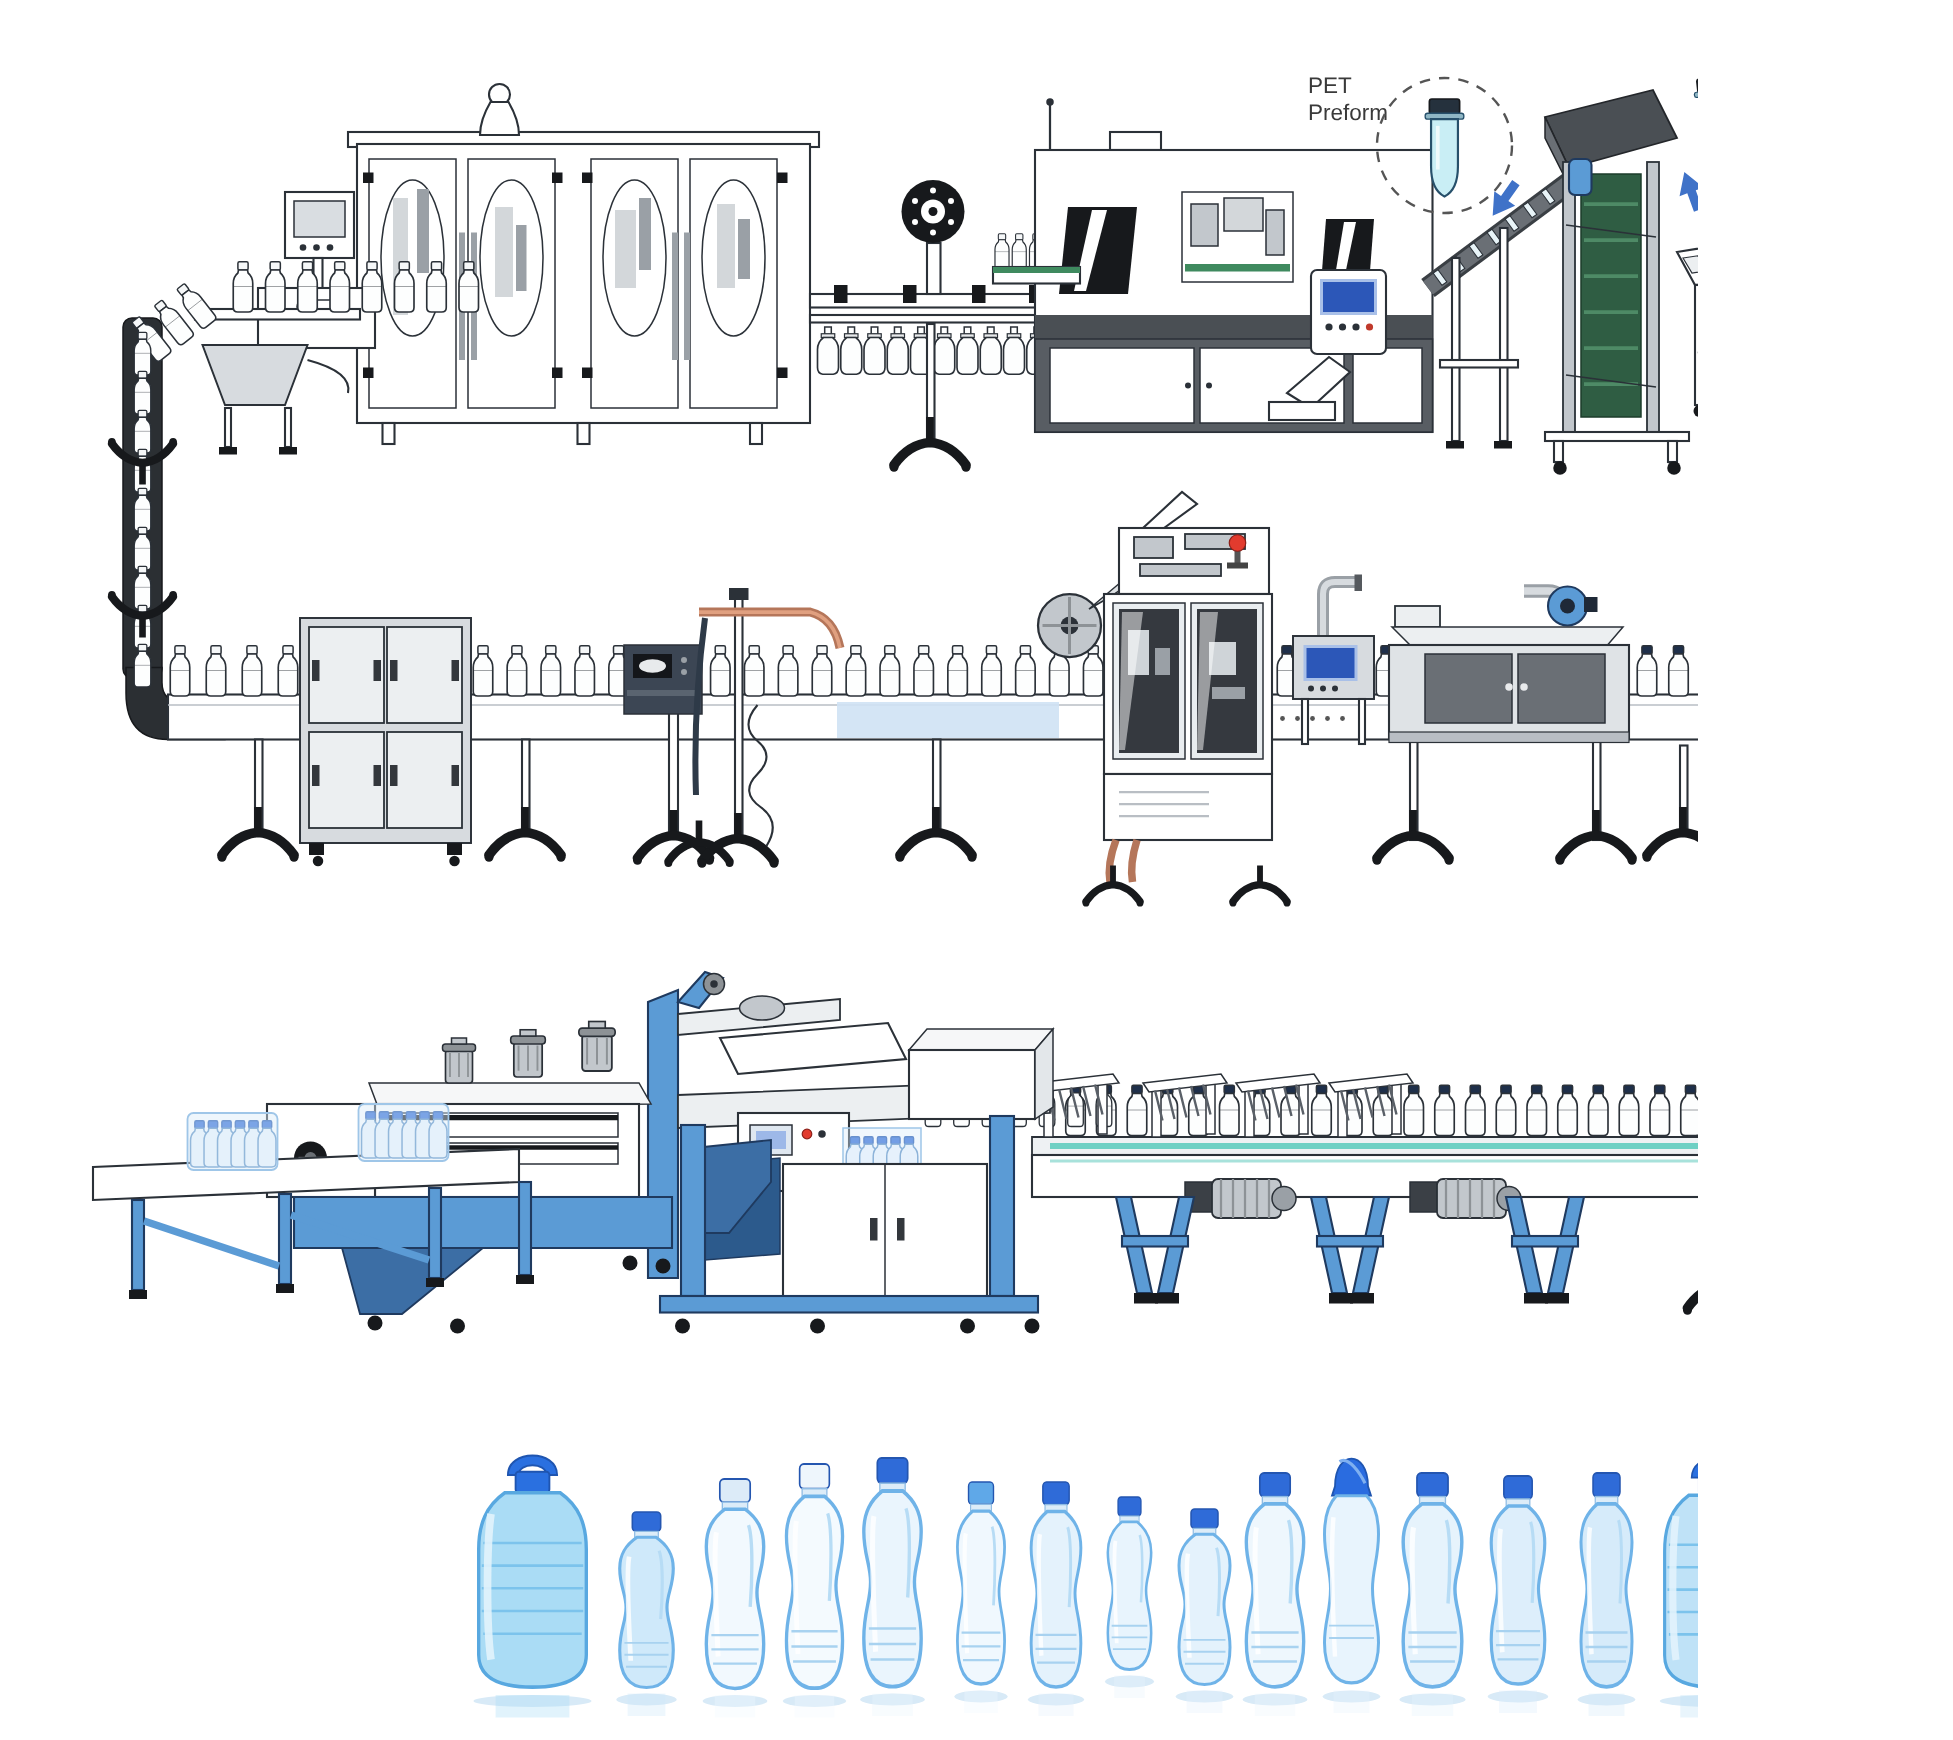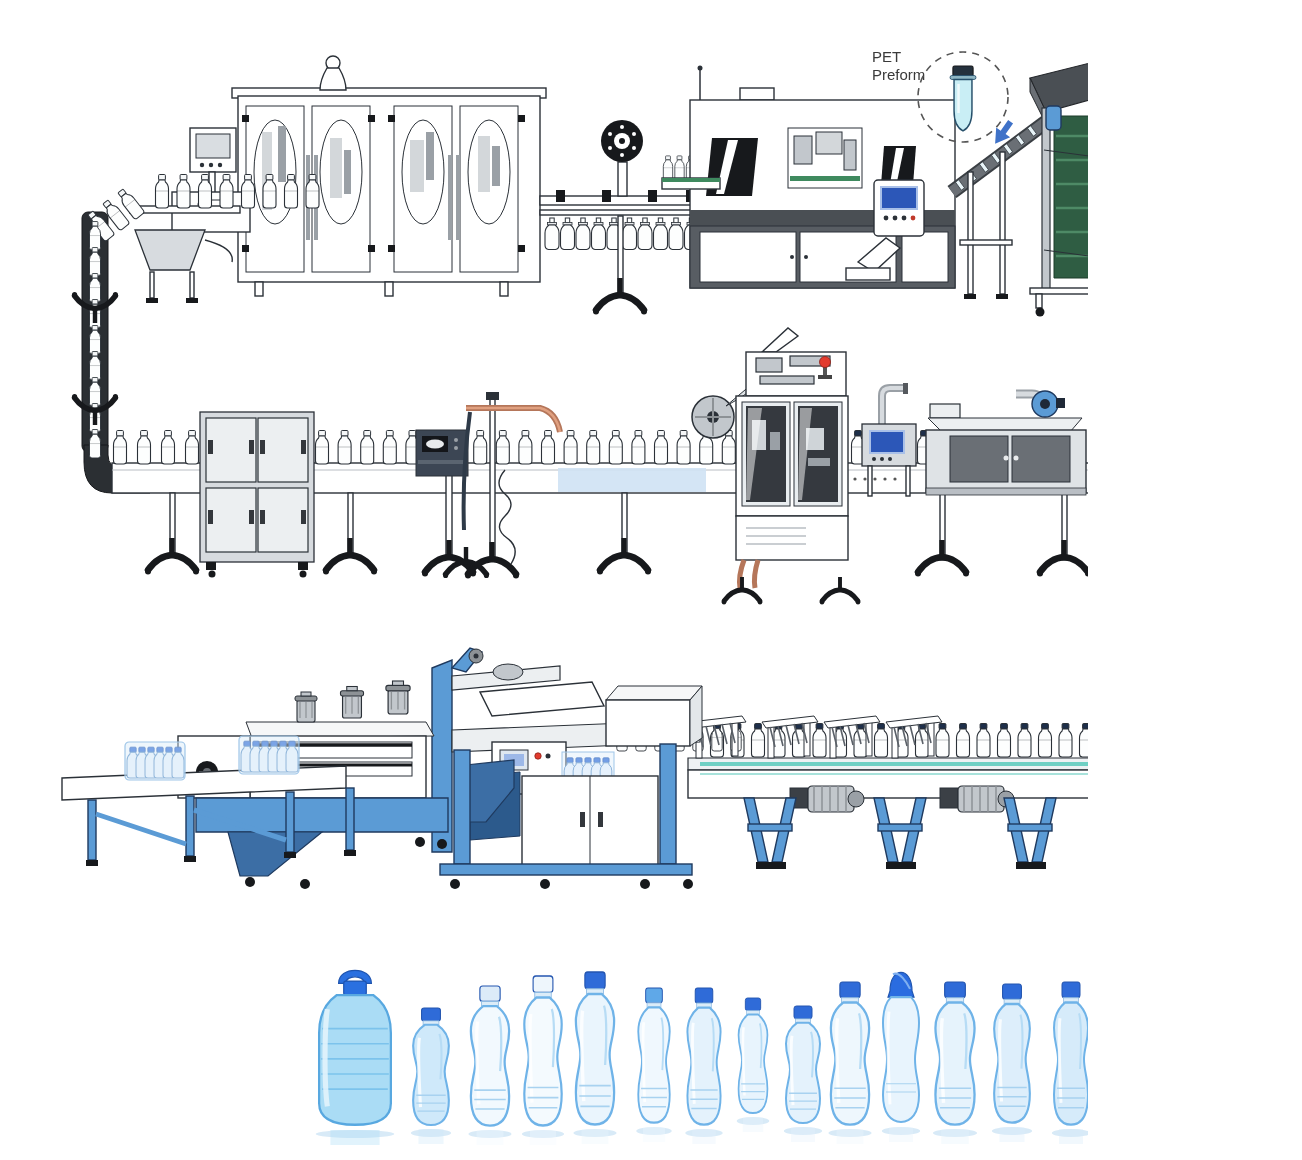--- a/index.html
+++ b/index.html
@@ -1,17 +1,17 @@
 <!DOCTYPE html>
 <html style="--machine-blue: #5b9bd5; --machine-blue-dark: #3c6ea5; --machine-blue-deep: #2c5a8c; --line: #2b3138; --panel-gray: #d7dbdf; --dark-gray: #4a4f54; --near-black: #17191c; --belt-green: #3f8a5f; --teal: #6fd0c4; --screen-blue: #2c57b8; --screen-border: #a9c0e8; --red: #e23b2e; --copper: #b5765a; --preform-body: #c9eef5; --preform-cap: #25313d; --navy-cap: #1e2f4a; --white-cap: #f5f7f8; --cap-blue: #2f6bd8; --arrow-blue: #3f72c8; --text: #3a3a3a;"><head>
 <meta charset="utf-8">
 <style>
   html,body{margin:0;padding:0;background:#fff;}
   #stage{position:relative;width:1088px;height:1160px;background:#fff;overflow:hidden;
-         font-family:"Liberation Sans",sans-serif;}
+         font-family:"Liberation Sans",sans-serif;padding-left:44px;}
   svg{position:absolute;left:0;top:0;}
   .ln{stroke:#2b3138;stroke-width:1.4;fill:#fff;}
   .lnn{stroke:#2b3138;stroke-width:1.4;fill:none;}
   .thin{stroke:#2b3138;stroke-width:1;fill:#fff;}
   .gray{fill:#d7dbdf;stroke:#2b3138;stroke-width:1.3;}
   .lgray{fill:#eceff1;stroke:#2b3138;stroke-width:1.2;}
   .mgray{fill:#c2c7cc;stroke:#2b3138;stroke-width:1.2;}
   .dgray{fill:#4a4f54;stroke:#23262a;stroke-width:1.2;}
   .blue{fill:var(--machine-blue,#5b9bd5);stroke:#1f3a5f;stroke-width:1.4;}
   .bluedark{fill:var(--machine-blue-dark,#3c6ea5);stroke:#1f3a5f;stroke-width:1.2;}

